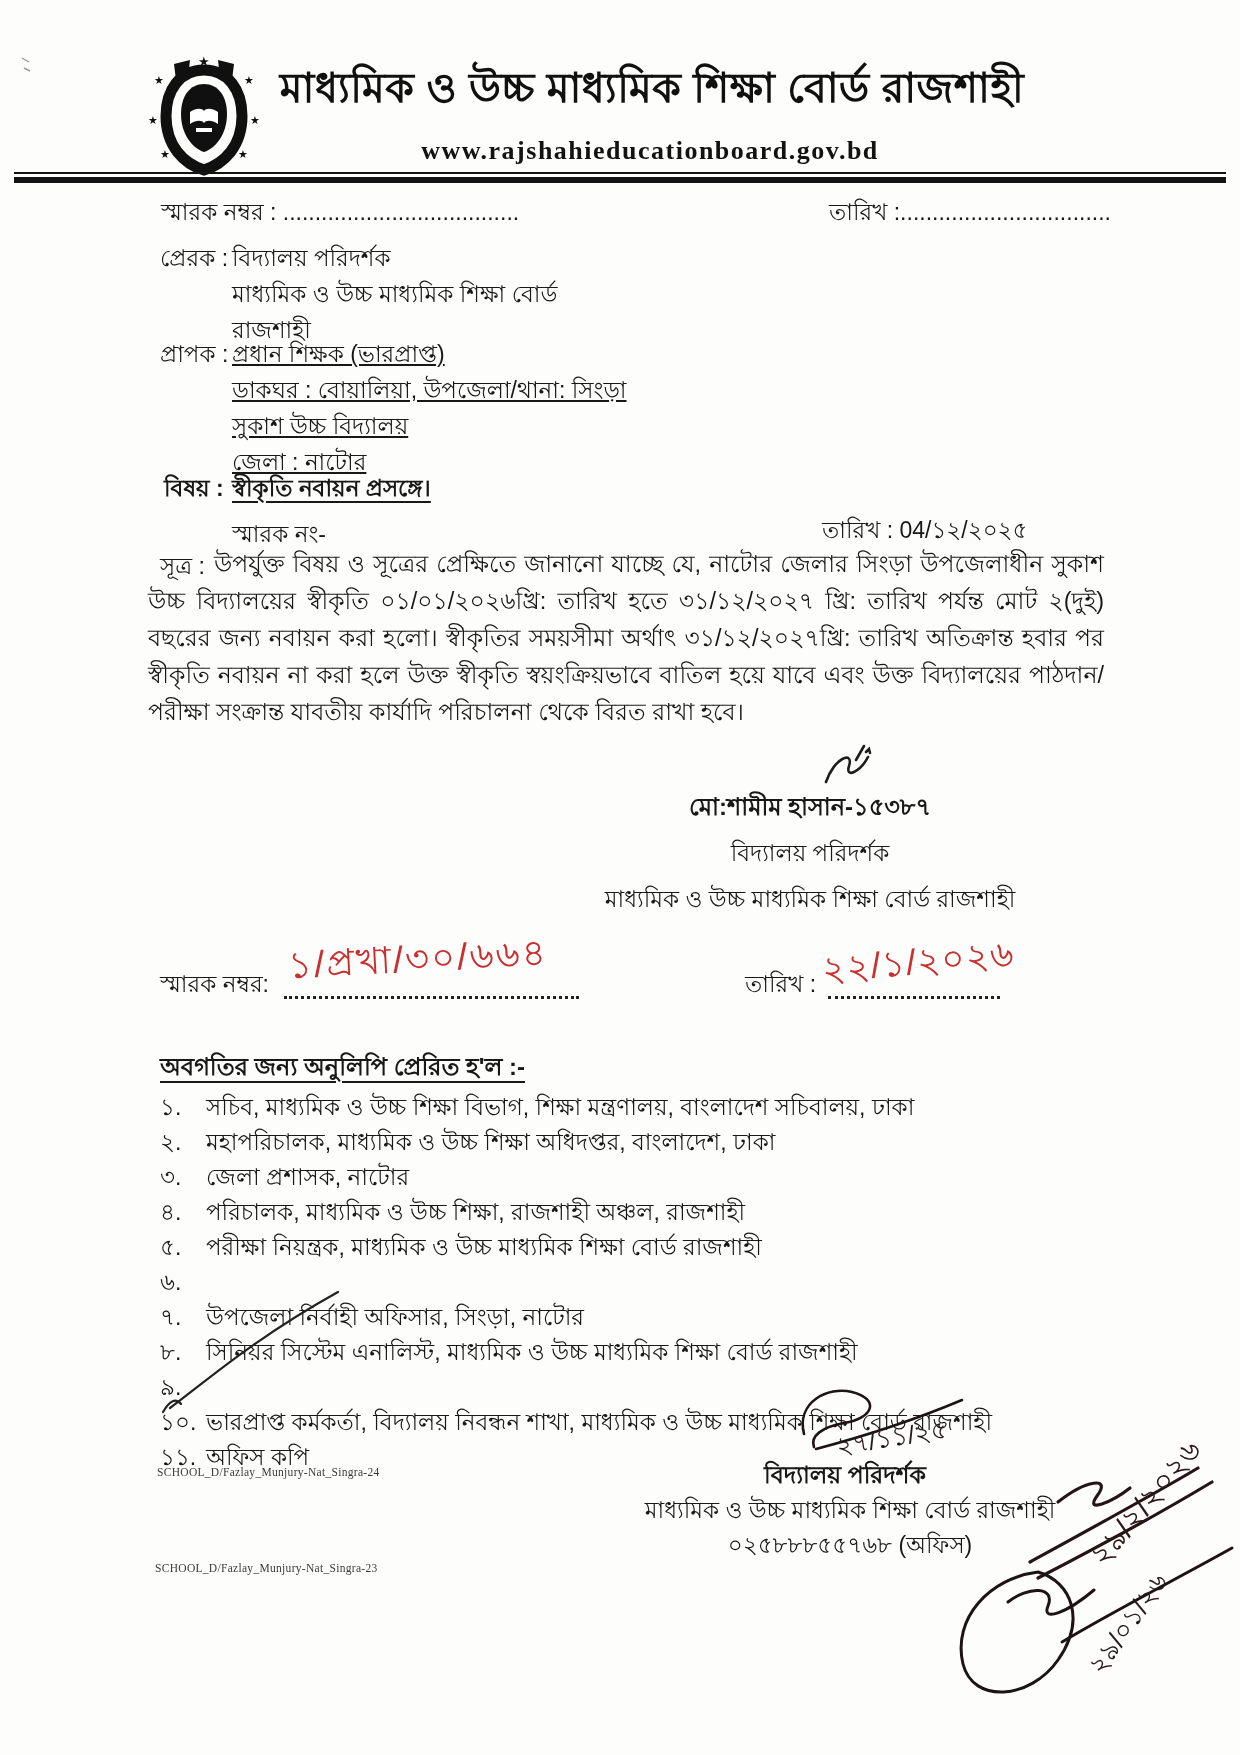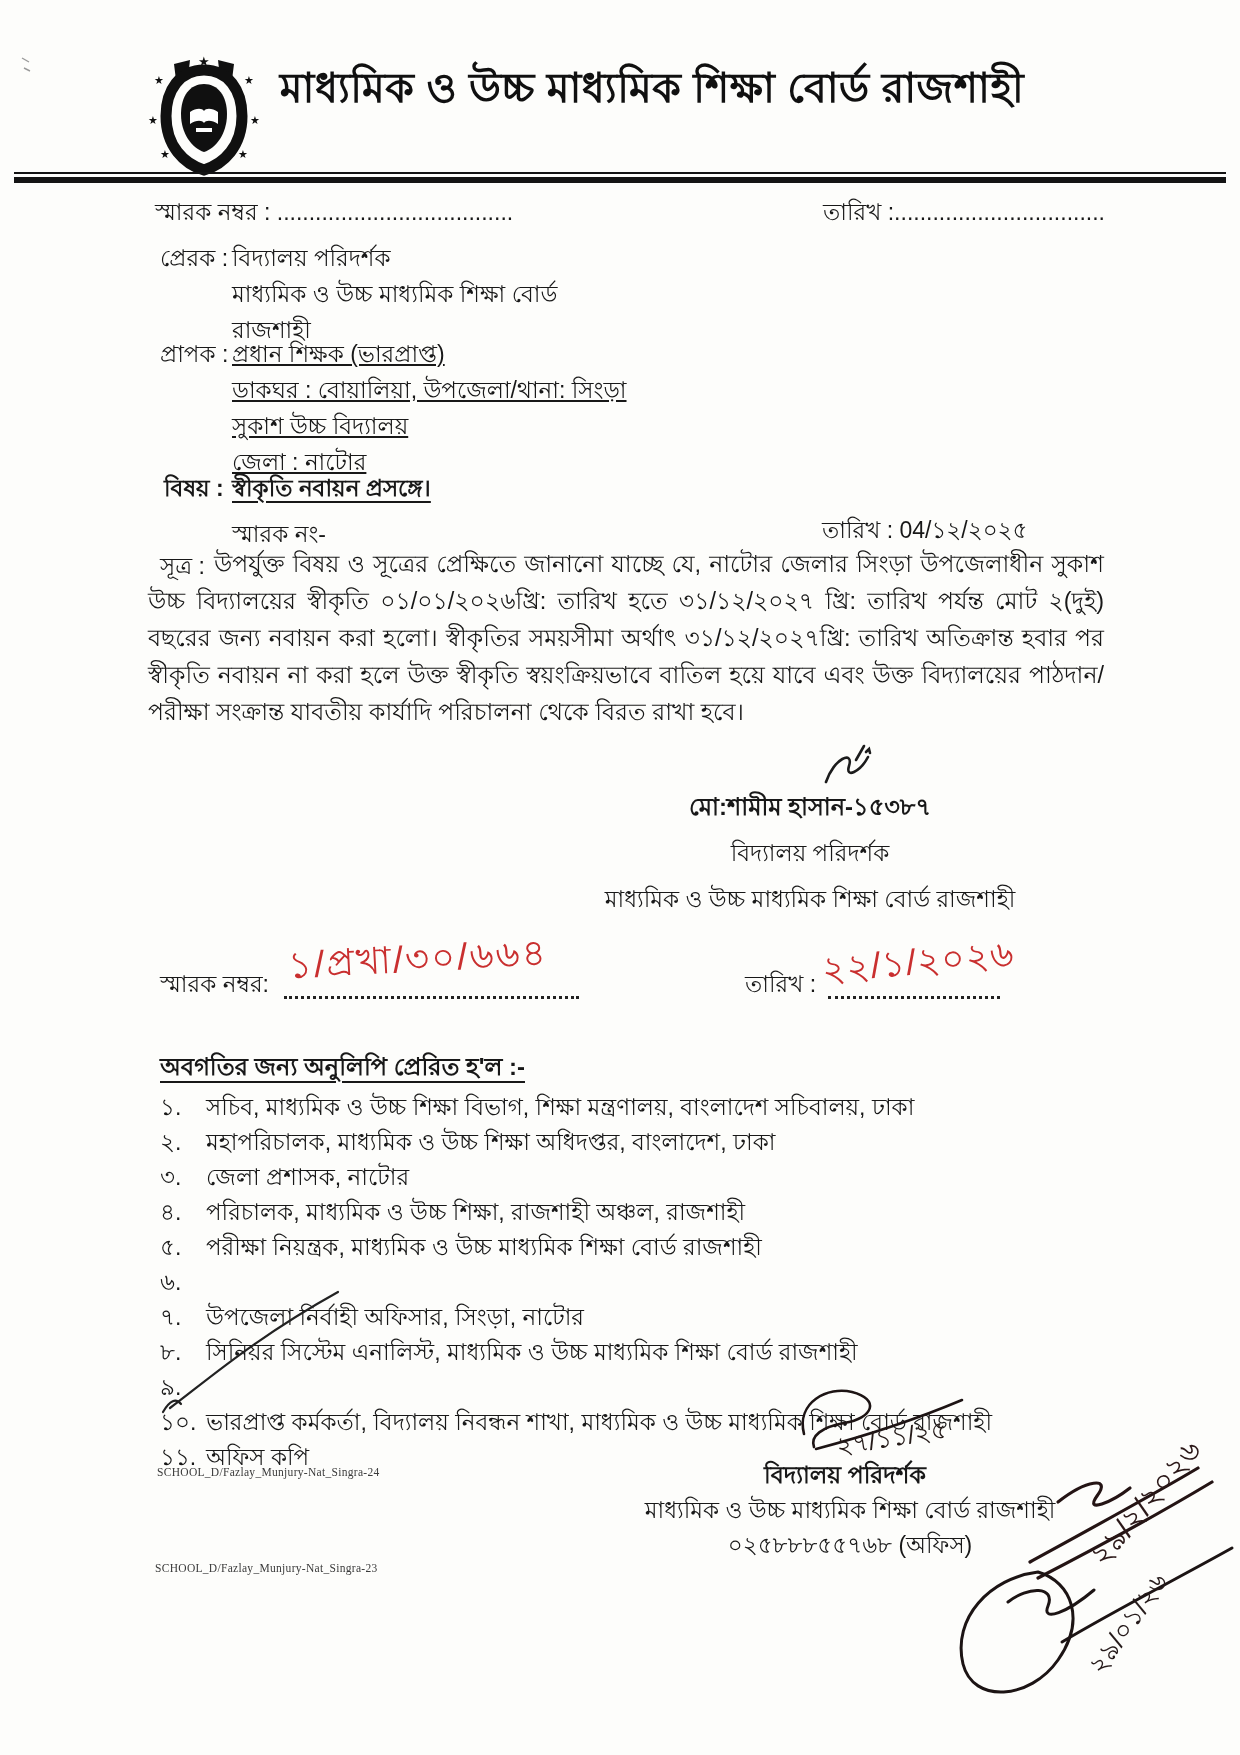--- a/index.html
+++ b/index.html
@@ -21,21 +21,21 @@
   .website{
     left:320px;top:136px;width:660px;text-align:center;
     font-family:"Liberation Serif", serif;font-weight:bold;
     font-size:26px;letter-spacing:1.5px;color:#121212;
   }
   .rule{
     left:14px;top:172px;width:1212px;height:3px;
     border-top:2px solid #141414;border-bottom:6px solid #141414;
   }
   
-  .memoline{left:155px;top:194px;width:950px;display:flex;justify-content:space-between;font-size:23px;}
+  .memoline{left:161px;top:194px;width:950px;display:flex;justify-content:space-between;font-size:23px;}
   
   .blk-label{font-size:23px;}
   .blk-lines{font-size:23px;line-height:36px;}
   
   .subject-label{left:164px;top:470px;font-size:23px;font-weight:bold;}
   .subject-text{left:232px;top:470px;font-size:23px;font-weight:bold;text-decoration:underline;text-underline-offset:5px;}
   .ref-label{left:160px;top:516px;font-size:23px;margin-top:32px;}
   .ref-text{left:232px;top:516px;font-size:23px;}
   .ref-date{left:822px;top:512px;font-size:23px;}
   
@@ -97,20 +97,21 @@
     <text x="52" y="12" font-size="13" fill="#101010">★</text>
     <text x="8" y="30" font-size="11" fill="#101010">★</text>
     <text x="98" y="30" font-size="11" fill="#101010">★</text>
     <text x="2" y="70" font-size="11" fill="#101010">★</text>
     <text x="104" y="70" font-size="11" fill="#101010">★</text>
     <text x="14" y="104" font-size="11" fill="#101010">★</text>
     <text x="92" y="104" font-size="11" fill="#101010">★</text>
   </svg>
 
   <div class="abs org-name">মাধ্যমিক ও উচ্চ মাধ্যমিক শিক্ষা বোর্ড রাজশাহী</div>
+  <div class="abs website">www.rajshahieducationboard.gov.bd</div>
   <div class="abs rule"></div>
 
   <div class="abs memoline">
     <span>স্মারক নম্বর : .....................................</span>
     <span>তারিখ :.................................</span>
   </div>
 
   <div class="abs blk-label" style="left:160px;top:240px;">প্রেরক :</div>
   <div class="abs blk-lines" style="left:232px;top:240px;">
     <div>বিদ্যালয় পরিদর্শক</div>

